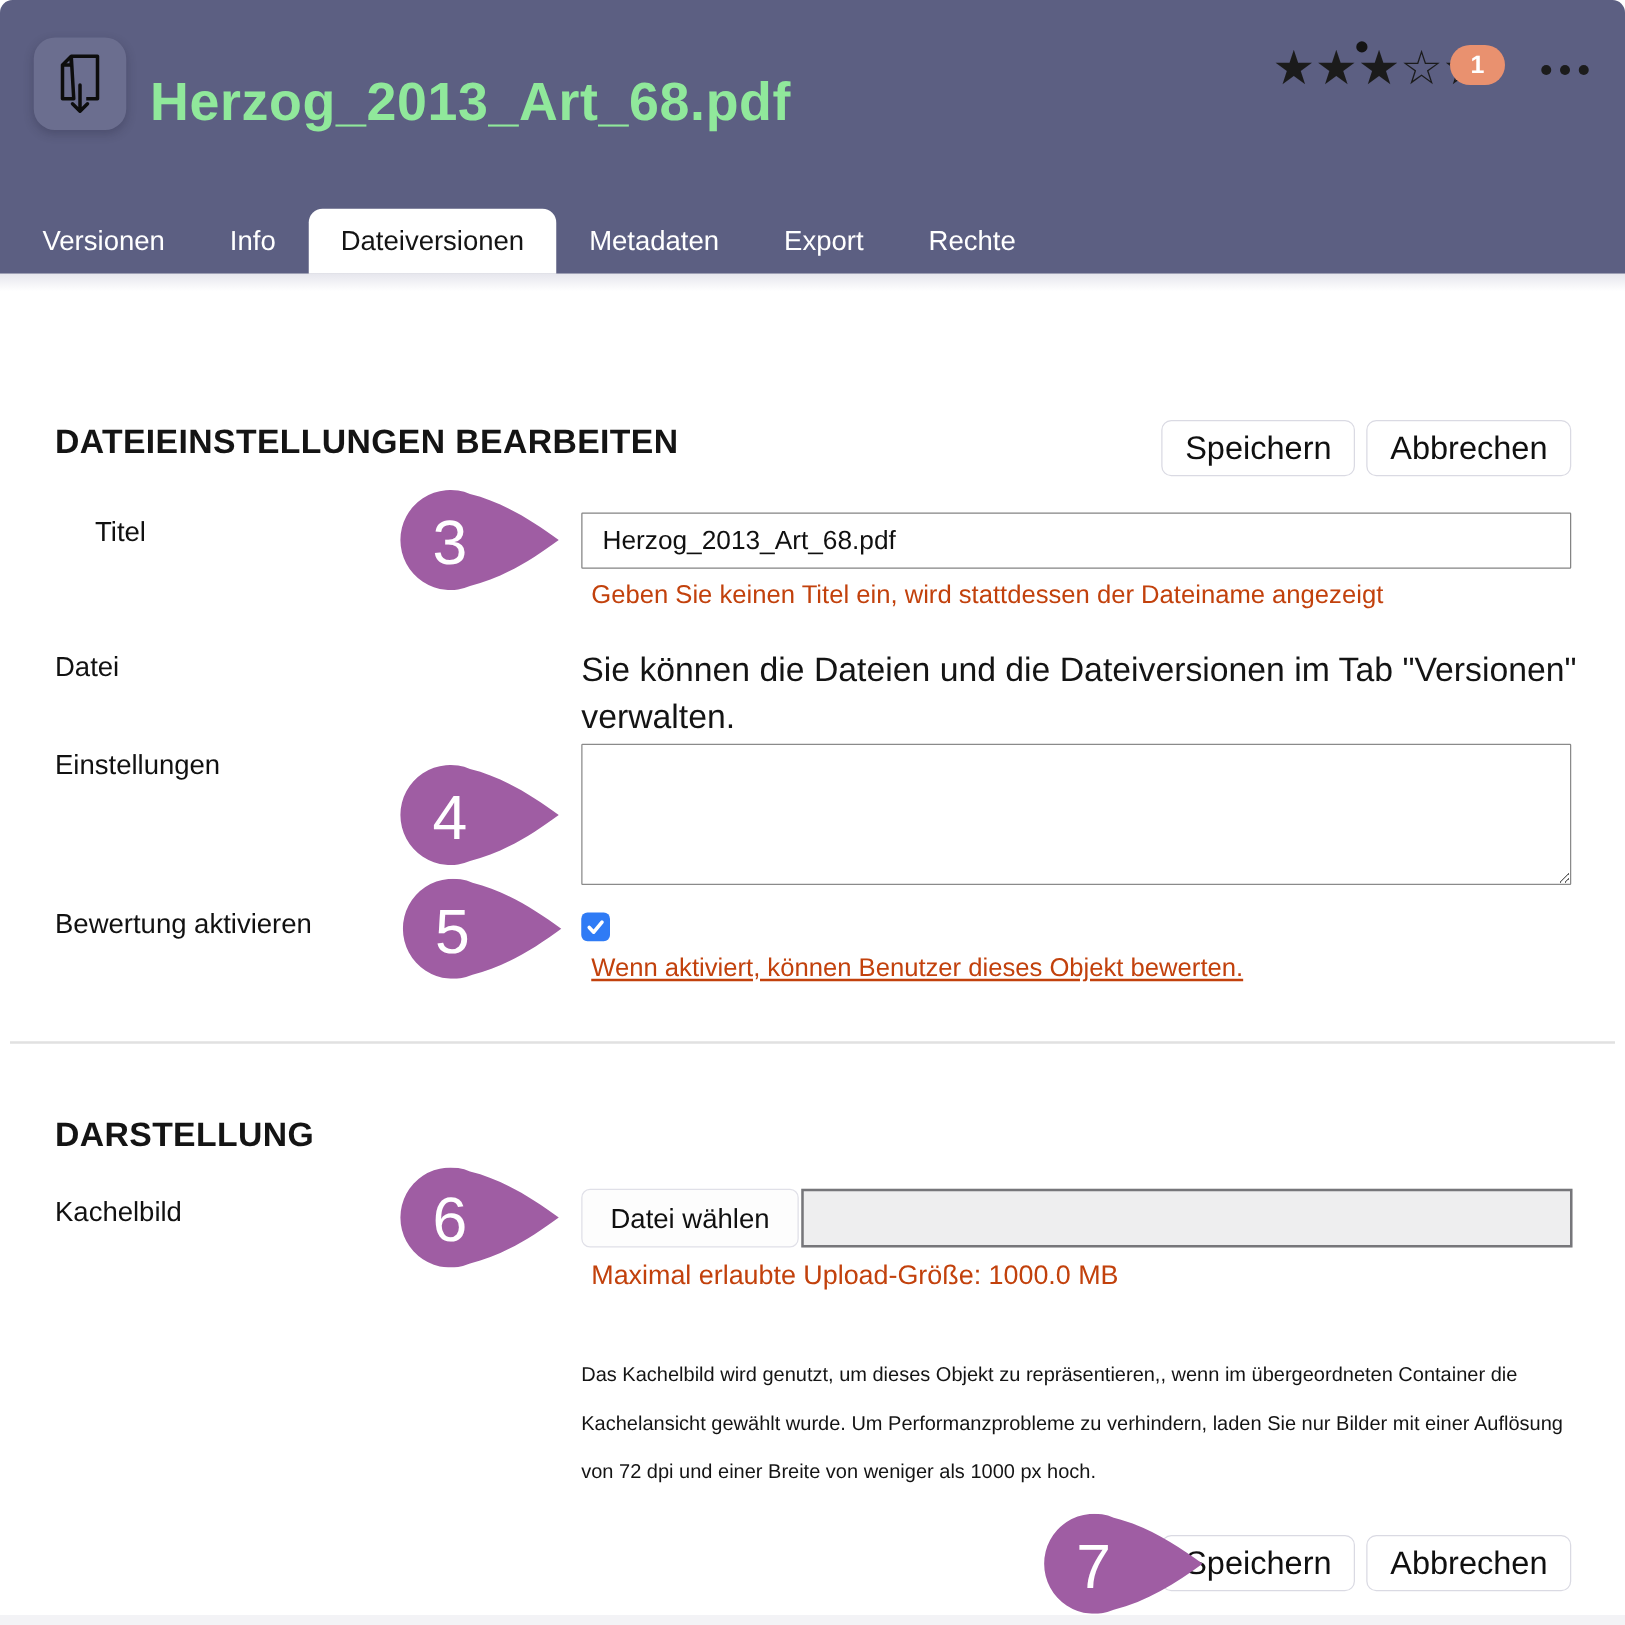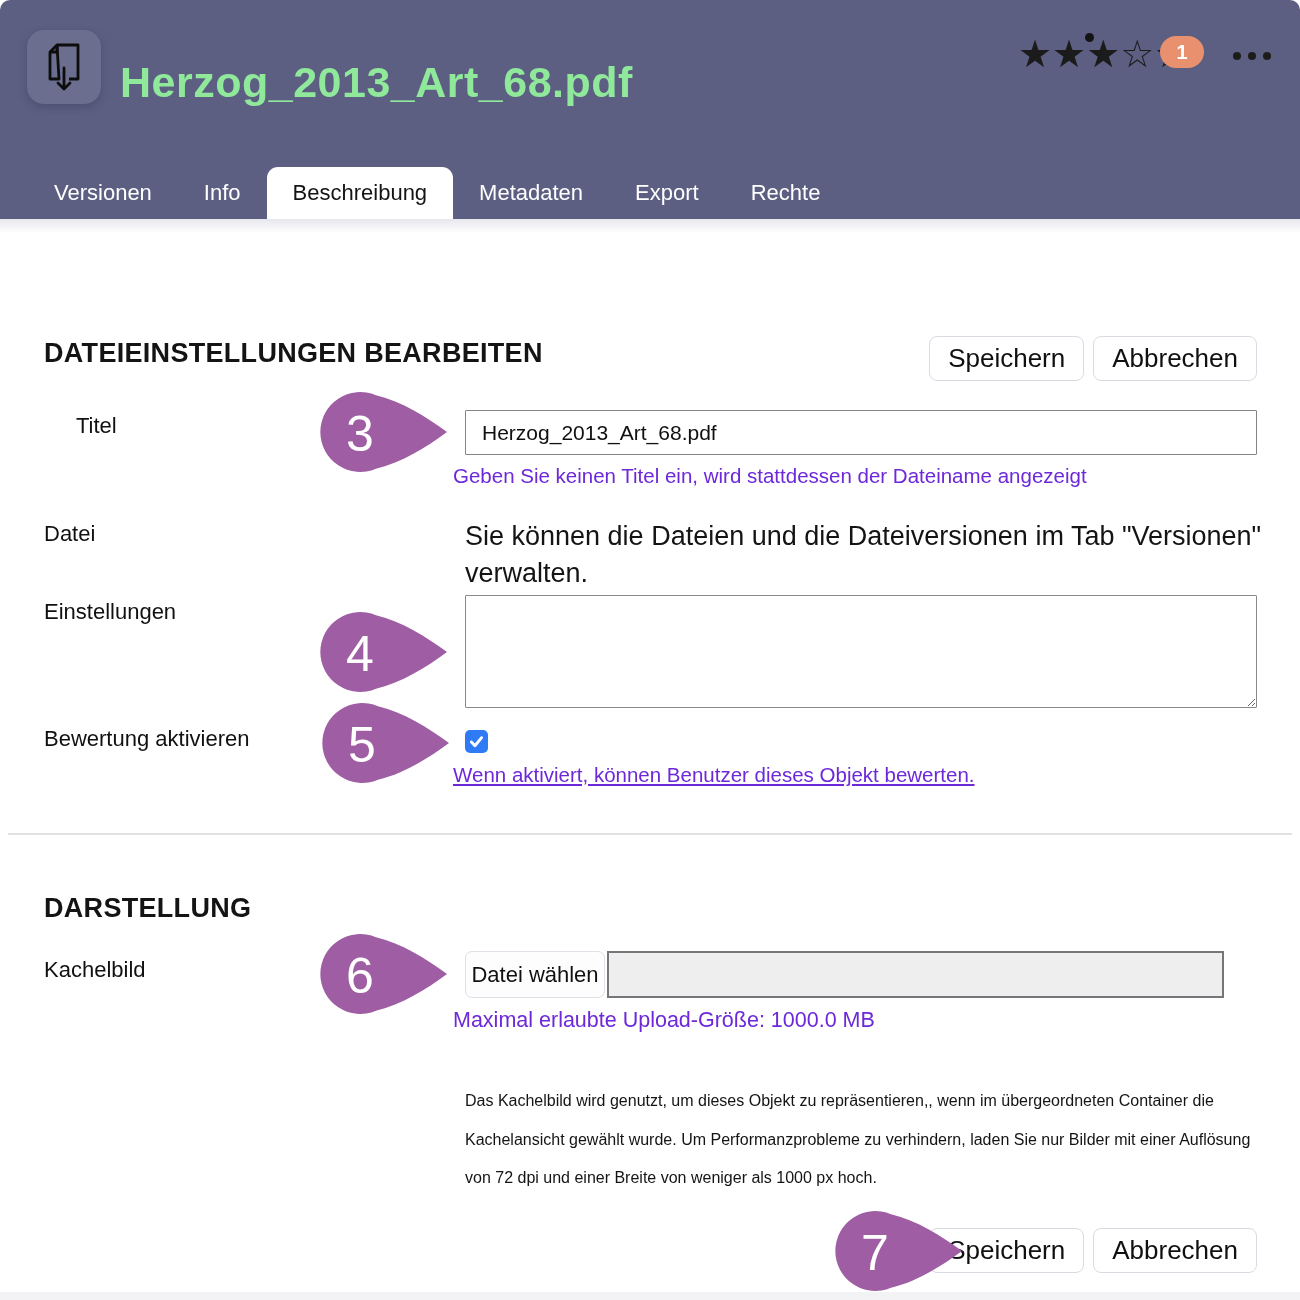--- a/index.html
+++ b/index.html
@@ -22,53 +22,53 @@
     color:#1b1b1b; letter-spacing:0; font-family:"DejaVu Sans", sans-serif; cursor:default; }
   .rating-dot { position:absolute; left:1085px; top:33px; width:9px; height:9px;
     border-radius:50%; background:#141414; }
   .badge { position:absolute; left:1160px; top:36px; min-width:44px; height:32px;
     background:#e9916f; border-radius:16px; color:#fff; font-size:20px; font-weight:700;
     display:flex; align-items:center; justify-content:center; z-index:4; padding:0 6px; }
   .menu-dots { position:absolute; left:1233px; top:52px; display:flex; gap:7px; cursor:pointer; }
   .menu-dots i { width:8px; height:8px; border-radius:50%; background:#1c1c1c; }
 
   .tabbar { position:absolute; left:0; bottom:0; width:100%; height:52px;
-    display:flex; align-items:stretch; padding-left:28px; }
+    display:flex; align-items:stretch; padding-left:8px; }
   .tab { display:flex; align-items:center; padding:0 26px; color:#fff; font-size:22px;
     white-space:nowrap; cursor:pointer; }
   .tab.active { background:#fff; color:#141414; border-radius:11px 11px 0 0; }
 
   
   .section-heading { position:absolute; left:44px; font-size:27px; font-weight:700;
     color:#141414; letter-spacing:0.3px; }
   .btn-row { position:absolute; display:flex; gap:9px; }
   .btn { height:45px; padding:0 18px; background:#fff; border:1px solid #dadae3;
     border-radius:8px; font-size:26px; color:#101010; font-family:inherit; cursor:pointer;
     display:flex; align-items:center; }
 
   .field-label { position:absolute; left:44px; font-size:22px; color:#111; }
-  .help-text { position:absolute; left:453px; font-size:20.5px; color:#6d28d9; }
+  .help-text { position:absolute; left:473px; font-size:20.5px; color:#c2410c; }
 
   .text-input { position:absolute; left:465px; top:410px; width:792px; height:45px;
     border:1.5px solid #848484; border-radius:1px; background:#fff; font-size:21px;
     font-family:inherit; color:#101010; padding:0 16px; }
   .static-text { position:absolute; left:465px; width:798px; font-size:27px;
     line-height:37px; color:#141414; hyphens:auto; }
   .desc-textarea { position:absolute; left:465px; top:595px; width:792px; height:113px;
     border:1.5px solid #8a8a8a; border-radius:1px; background:#fff; resize:both;
     font-family:inherit; font-size:20px; padding:8px 12px; }
 
   .checkbox { position:absolute; left:465px; top:730px; width:23px; height:23px;
     background:#2f7bf5; border-radius:5px; display:flex; align-items:center;
     justify-content:center; cursor:pointer; }
 
   .divider { position:absolute; left:8px; top:833px; width:1284px; height:2px; background:#e1e1e1; }
 
   .file-control { position:absolute; left:465px; top:951px; height:47px; display:flex; align-items:stretch; }
-  .file-btn { width:140px; background:#fdfdfd; border:1px solid #e0e0e8; border-radius:7px;
+  .file-btn { width:174px; background:#fdfdfd; border:1px solid #e0e0e8; border-radius:7px;
     font-size:22px; font-family:inherit; color:#101010; cursor:pointer; z-index:2; }
   .file-field { width:617px; background:#eeeeef; border:2px solid #76767a; margin-left:2px; }
 
   .body-par { position:absolute; left:465px; top:1082px; width:800px; font-size:16px;
     line-height:38.5px; color:#141414; hyphens:auto; }
 
   .footer-strip { position:absolute; left:0; bottom:0; width:1300px; height:8px; background:#f3f3f6; }
 
   
   .marker { position:absolute; width:130px; height:80px; z-index:6; pointer-events:none; }
@@ -94,21 +94,21 @@
     <div class="badge">1</div>
     <div class="menu-dots">
         <i></i>
         <i></i>
         <i></i>
       </div>
 
     <div class="tabbar">
       <div class="tab">Versionen</div>
       <div class="tab">Info</div>
-      <div class="tab active">Beschreibung</div>
+      <div class="tab active">Dateiversionen</div>
       <div class="tab">Metadaten</div>
       <div class="tab">Export</div>
       <div class="tab">Rechte</div>
     </div>
   </div>
   <div class="header-shadow"></div>
 
   <div class="section-heading" style="top:338px;">DATEIEINSTELLUNGEN BEARBEITEN</div>
   <div class="btn-row" style="top:336px; right:43px;">
     <button class="btn">Speichern</button>

